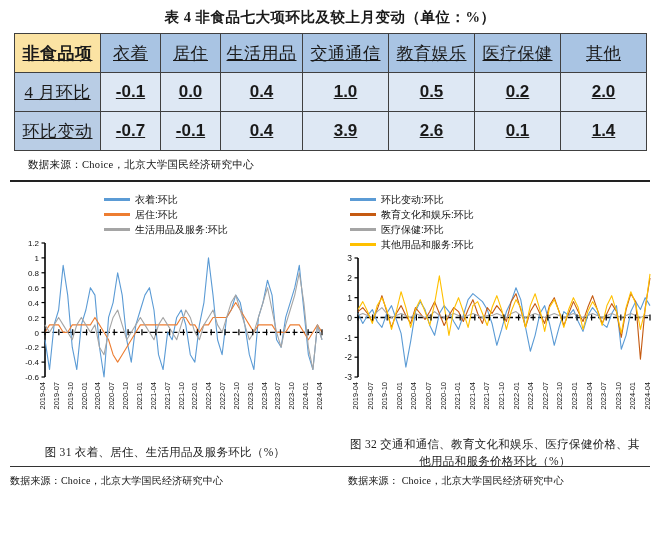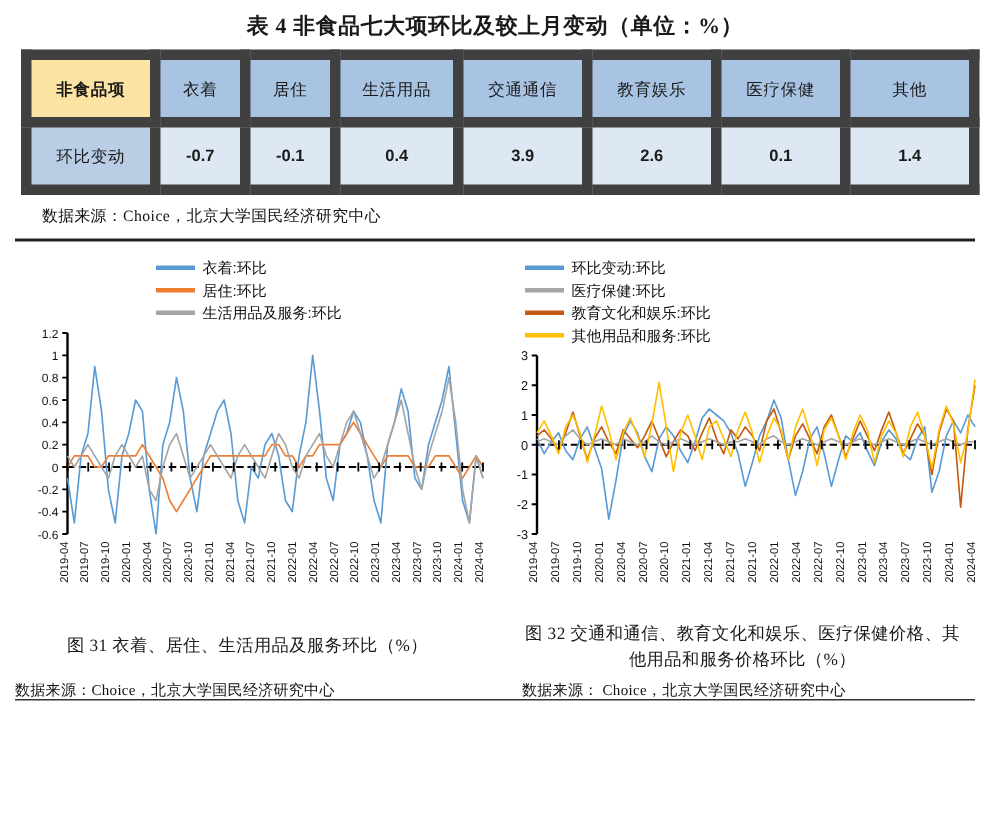--- a/index.html
+++ b/index.html
@@ -15,24 +15,25 @@
     text-align:center;font-size:14.5px;font-weight:600;
     padding-top:8px;letter-spacing:.5px;
     font-family:"Liberation Serif",serif;
   }
   .tbl-wrap{padding:0 14px;margin-top:6px;}
   table.cpi{
     border-collapse:collapse;width:632px;table-layout:fixed;
     font-family:"Liberation Sans",sans-serif;
   }
   table.cpi td{
-    border:7px solid #404040;
+    border:1px solid #404040;
     text-align:center;vertical-align:middle;
-    font-size:11px;color:#1a1a1a;
+    font-size:17px;color:#1a1a1a;
     height:36px;
+    text-decoration:underline;
   }
   td.corner{background:#FBE3A3;font-weight:600;font-size:13px;
             font-family:"Liberation Serif",serif;letter-spacing:.5px;}
   td.colhead{background:#A9C4E3;font-weight:400;font-size:13.5px;
              font-family:"Liberation Serif",serif;letter-spacing:.5px;margin-top:14px;}
   td.rowhead{background:#B9CDE5;font-weight:400;font-size:13px;
              font-family:"Liberation Serif",serif;letter-spacing:.5px;}
   td.val{background:#DEE8F4;font-size:12.5px;font-weight:600;}
   .src{
     font-size:10.5px;padding:7px 0 0 28px;color:#111;
@@ -88,20 +89,30 @@
       <tbody>
         <tr>
           <td class="corner">非食品项</td>
           <td class="colhead">衣着</td>
           <td class="colhead">居住</td>
           <td class="colhead">生活用品</td>
           <td class="colhead">交通通信</td>
           <td class="colhead">教育娱乐</td>
           <td class="colhead">医疗保健</td>
           <td class="colhead">其他</td>
+        </tr>
+        <tr>
+          <td class="rowhead">4 月环比</td>
+          <td class="val">-0.1</td>
+          <td class="val">0.0</td>
+          <td class="val">0.4</td>
+          <td class="val">1.0</td>
+          <td class="val">0.5</td>
+          <td class="val">0.2</td>
+          <td class="val">2.0</td>
         </tr>
         <tr>
           <td class="rowhead">环比变动</td>
           <td class="val">-0.7</td>
           <td class="val">-0.1</td>
           <td class="val">0.4</td>
           <td class="val">3.9</td>
           <td class="val">2.6</td>
           <td class="val">0.1</td>
           <td class="val">1.4</td>
@@ -208,26 +219,26 @@
       <div class="figsrc">数据来源：Choice，北京大学国民经济研究中心</div>
     </div>
 
     <div class="chart-col">
       <div class="legend lg-right">
         <div class="legend-row">
           <span class="swatch" style="background:#5B9BD5"></span>
           <span>环比变动:环比</span>
         </div>
         <div class="legend-row">
+          <span class="swatch" style="background:#C55A11"></span>
+          <span>教育文化和娱乐:环比</span>
+        </div>
+        <div class="legend-row">
           <span class="swatch" style="background:#A5A5A5"></span>
           <span>医疗保健:环比</span>
-        </div>
-        <div class="legend-row">
-          <span class="swatch" style="background:#C55A11"></span>
-          <span>教育文化和娱乐:环比</span>
         </div>
         <div class="legend-row">
           <span class="swatch" style="background:#FFC000"></span>
           <span>其他用品和服务:环比</span>
         </div>
       </div>
       <div class="plot">
         <svg class="plotsvg" id="svg1" width="330" height="180" viewBox="0 0 330 180">
             <line x1="28" y1="6" x2="28" y2="125" stroke="#000" stroke-width="1.6"></line>
             <line x1="24.5" y1="6" x2="28" y2="6" stroke="#000" stroke-width="1.2"></line>

